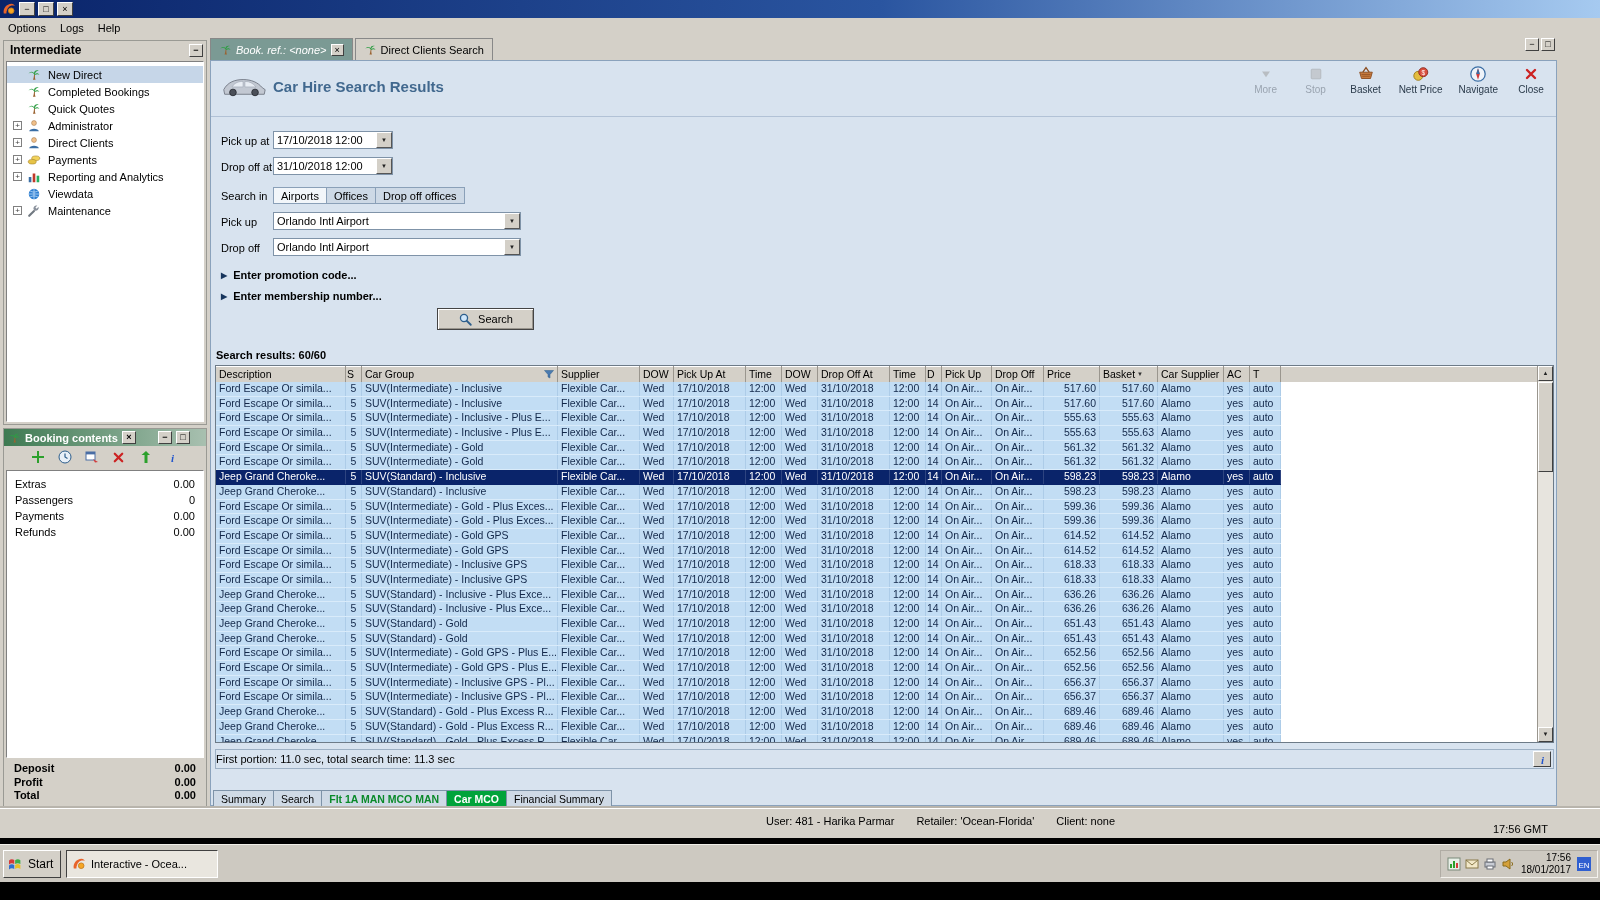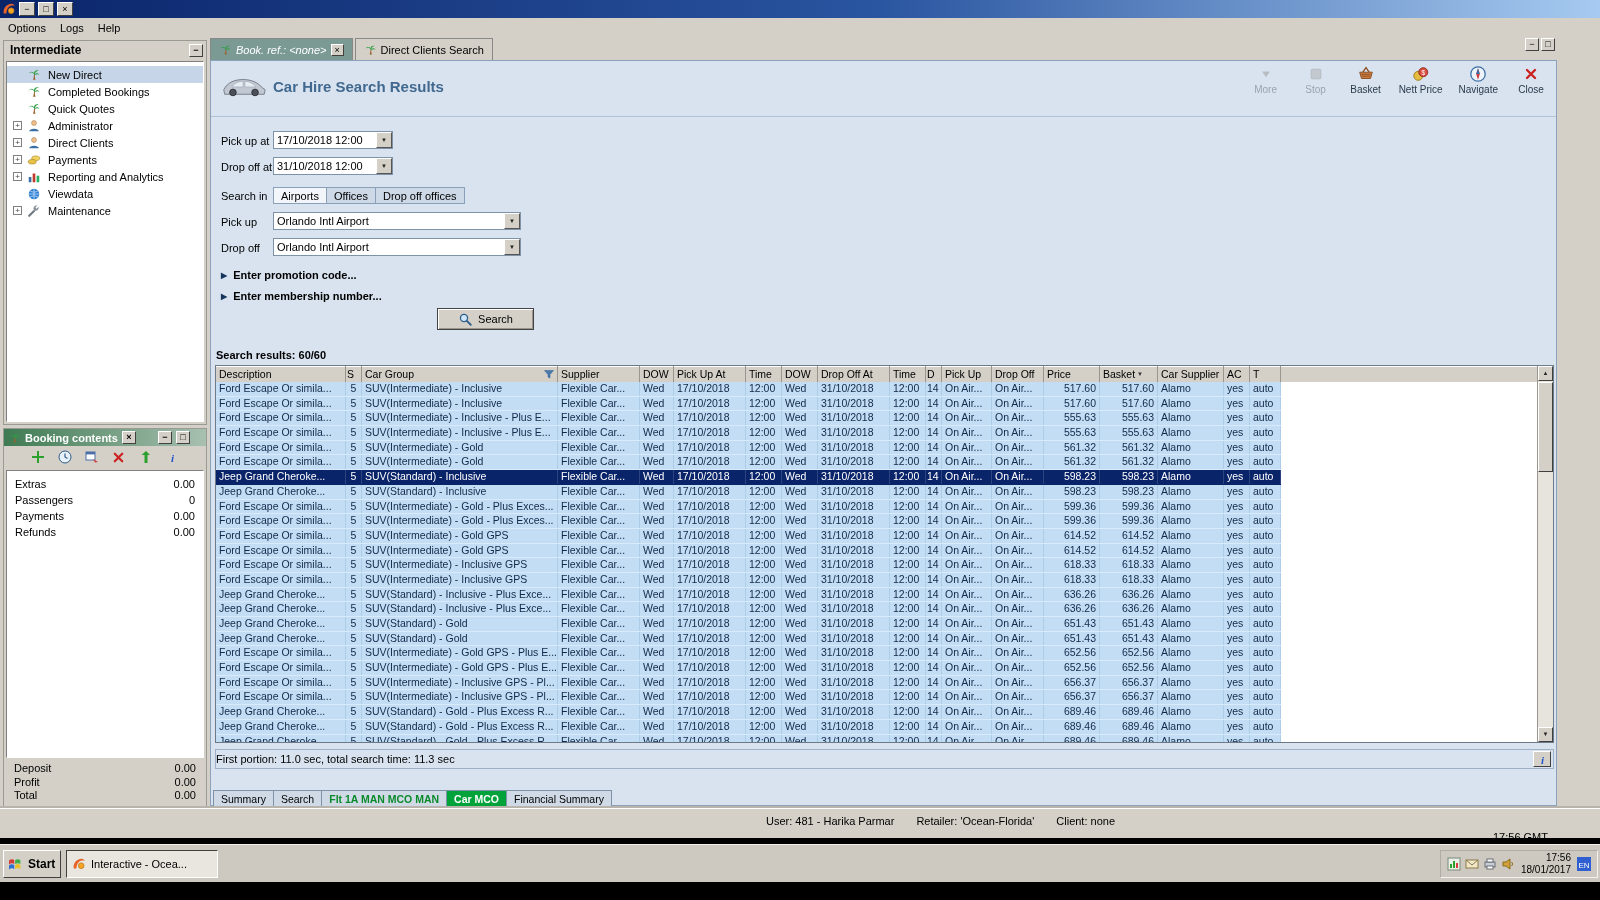--- a/index.html
+++ b/index.html
@@ -26,21 +26,21 @@
 #bkpanel{position:absolute;left:3px;top:428px;width:204px;height:380px;background:var(--chrome);border:1px solid #9a9a94}
 .bk-title{height:17px;background:linear-gradient(90deg,var(--bk-grad-start),var(--bk-grad-end));display:flex;align-items:center;gap:4px;padding:0 16px 0 4px;color:#fff;font-weight:bold;font-size:11px}
 .bk-title .sp{flex:1}
 .bk-title .winbtn{width:14px;height:13px}
 .bk-toolbar{height:22px;display:flex;align-items:center;justify-content:center;gap:9px;background:var(--chrome)}
 .bk-tool{width:18px;height:18px;display:inline-flex;align-items:center;justify-content:center}
 #bk-rows-wrap{position:absolute;left:2px;right:2px;top:41px;bottom:49px;background:#fff;border:1px solid;border-color:#808080 #fff #fff #808080;padding-top:5px}
 .bk-row{height:16px;display:flex;padding:0 8px;align-items:center}
 .bk-row .v{margin-left:auto}
 #bk-totals{position:absolute;left:2px;right:2px;bottom:2px;height:45px;padding:2px 8px}
-.bk-trow{height:13.5px;display:flex;font-weight:normal}
+.bk-trow{height:13.5px;display:flex;font-weight:bold}
 .bk-trow .v{margin-left:auto}
 #mdibar{position:absolute;left:210px;top:37px;width:1347px;height:23px}
 #mdi-tabs{position:absolute;left:0;bottom:0;display:flex;gap:2px}
 .mtab{height:22px;display:flex;align-items:center;gap:4px;padding:0 8px;background:var(--chrome);border:1px solid #888;border-bottom:none;font-size:11px;white-space:nowrap}
 .mtab.act{background:var(--mdi-active);color:#fff}
 .mtab.act .mtab-l{font-style:italic}
 .mtab .ic{width:13px;height:13px}
 .mtab-x{width:13px;height:12px;background:var(--chrome);border:1px solid;border-color:#fff #404040 #404040 #fff;color:#000;font-size:9px;line-height:10px;text-align:center}
 #mdi-ctl{position:absolute;right:2px;top:1px;display:flex;gap:2px}
 #content{position:absolute;left:210px;top:60px;width:1347px;height:746px;background:var(--panel-blue);border:1px solid #8aa2bc}
@@ -83,23 +83,23 @@
 .sb-thumb{position:absolute;left:0;top:16px;width:15px;height:90px;background:var(--chrome);border:1px solid;border-color:#fff #404040 #404040 #fff}
 #status-strip{position:absolute;left:4px;top:688px;width:1339px;height:20px;border:1px solid #9db0c4;display:flex;align-items:center;padding:0 0}
 #info-btn{position:absolute;right:2px;top:1px;width:18px;height:16px;background:var(--chrome);border:1px solid;border-color:#fff #404040 #404040 #fff;display:flex;align-items:center;justify-content:center}
 #btabs{position:absolute;left:2px;top:729px;display:flex}
 .btab{height:17px;line-height:16px;padding:0 7px;border:1px solid #7e93a8;border-left:none;background:#cfdae6;font-size:10.5px;white-space:nowrap}
 .btab:first-child{border-left:1px solid #7e93a8}
 .btab.green-text{color:var(--green-text);font-weight:bold}
 .btab.green-active{background:var(--tab-green);color:#fff;font-weight:bold}
 #statusbar{position:absolute;left:0;top:808px;width:1600px;height:26px;background:var(--chrome);border-top:1px solid #fff;box-shadow:0 -2px 0 #b8b4ac}
 #sb-group{position:absolute;left:766px;top:6px;display:flex;gap:22px}
-#sb-time{position:absolute;right:52px;top:22px}
+#sb-time{position:absolute;right:52px;top:14px}
 #taskbar{position:absolute;left:0;top:844px;width:1600px;height:38px;background:#cdc9c1;border-top:1px solid #f0eee8}
-#start{position:absolute;left:3px;top:5px;width:58px;height:28px;background:var(--chrome);border:1px solid;border-color:#fff #404040 #404040 #fff;display:flex;align-items:center;gap:4px;padding:0 4px;font-weight:bold;font-size:12px}
+#start{position:absolute;left:3px;top:5px;width:58px;height:28px;background:var(--chrome);border:1px solid;border-color:#fff #404040 #404040 #fff;display:flex;align-items:center;gap:4px;padding:0 4px;font-weight:normal;font-size:12px}
 #taskbtn{position:absolute;left:66px;top:5px;width:152px;height:28px;background:#e9e6df;border:1px solid;border-color:#404040 #fff #fff #404040;display:flex;align-items:center;gap:5px;padding:0 5px;font-size:11px;white-space:nowrap;overflow:hidden}
 #tray{position:absolute;right:2px;top:5px;height:28px;border:1px solid;border-color:#b0aca4 #f4f2ee #f4f2ee #b0aca4;display:flex;align-items:center;gap:6px;padding:0 6px}
 #tray-icons{display:flex;gap:4px}
 #clock{text-align:right;font-size:10px;line-height:12px}
 </style>
 </head>
 <body>
 
 <div class="app">
   <div class="titlebar">

